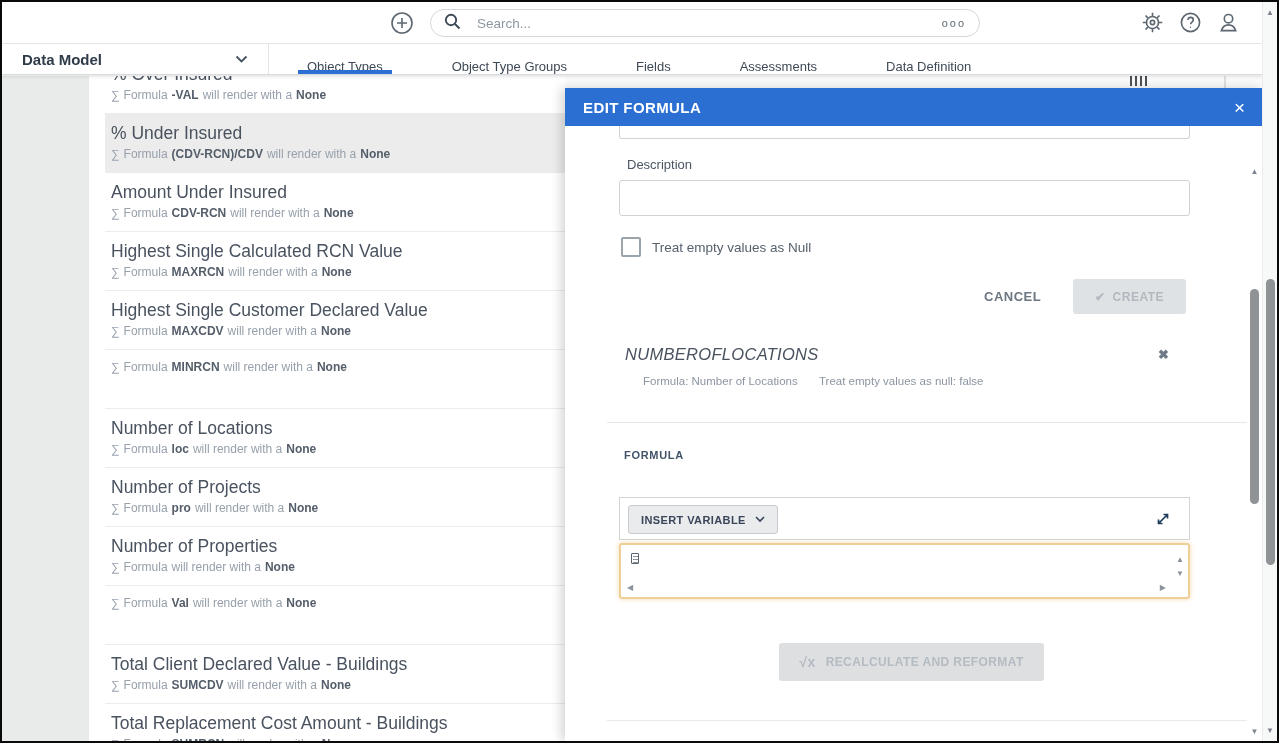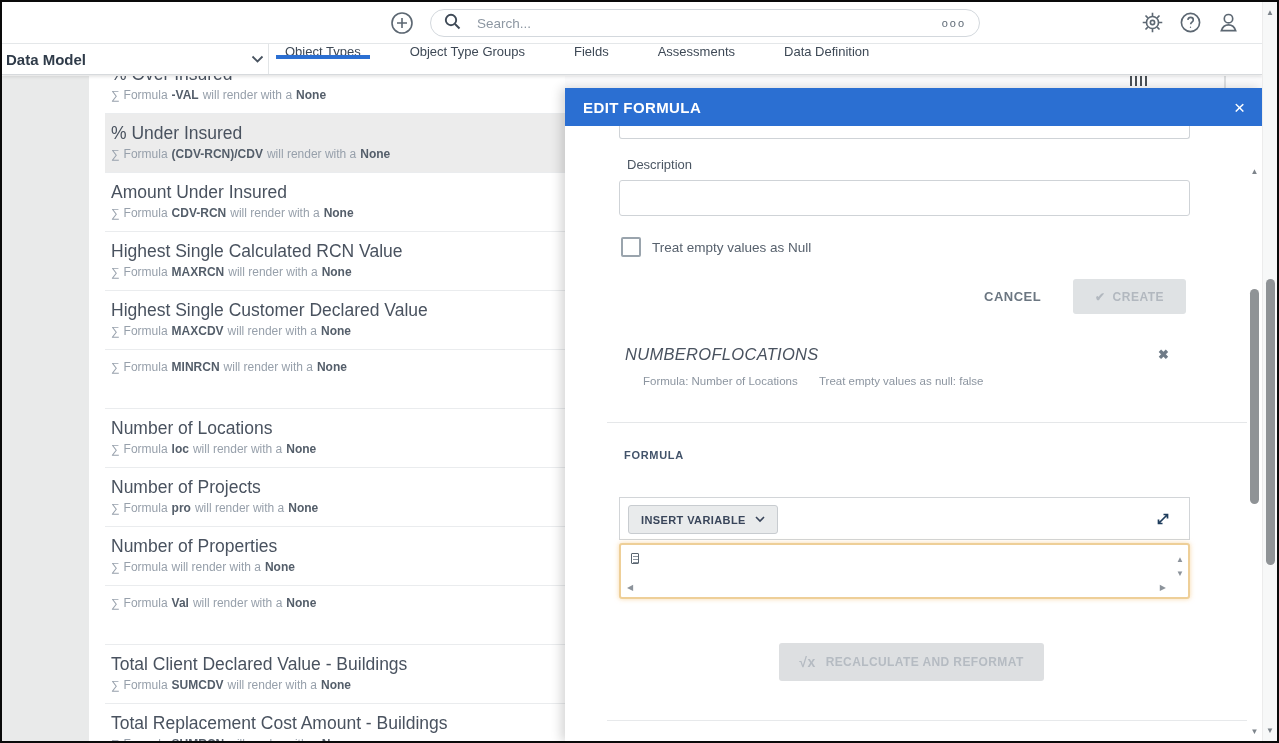--- a/index.html
+++ b/index.html
@@ -14,23 +14,23 @@
   .topbar{position:absolute;left:0;top:0;right:15px;height:42px;background:#fff;border-bottom:1px solid #e5e8ea;}
   .plus-wrap{position:absolute;left:388px;top:9px;width:24px;height:24px;cursor:pointer;}
   .search{position:absolute;left:428px;top:7px;width:550px;height:28px;border:1.5px solid #d3d8dd;border-radius:15px;display:flex;align-items:center;padding:0 13px;gap:16px;background:#fff;}
   .search input{border:none;outline:none;flex:1;font-size:13.5px;color:#3c4754;background:transparent;font-family:"Liberation Sans",sans-serif;}
   .search input::placeholder{color:#8d97a2;}
   .ooo{font-size:11px;font-weight:400;letter-spacing:2px;color:#5f6a76;cursor:pointer;margin-left:36px;}
   .tb-icons{position:absolute;right:22px;top:9px;display:flex;gap:15px;align-items:center;}
   .tb-icons .icn{width:23px;height:23px;cursor:pointer;display:block;}
   
   .navbar{position:absolute;left:0;top:42px;right:15px;height:31px;background:#fff;border-bottom:1px solid #d7dadd;box-shadow:0 2px 3px rgba(0,0,0,.10);display:flex;z-index:3;}
-  .product{width:267px;border-right:1px solid #e2e5e7;display:flex;align-items:center;justify-content:space-between;padding:0 4px;cursor:pointer;}
+  .product{width:267px;border-right:1px solid #e2e5e7;display:flex;align-items:center;justify-content:space-between;padding:0 20px;cursor:pointer;}
   .product-label{font-size:15px;font-weight:700;color:#2f3b49;}
-  .tabs{display:flex;align-items:flex-start;margin-left:14px;gap:45px;}
+  .tabs{display:flex;align-items:flex-end;margin-left:36px;gap:65px;}
   .tab{position:relative;display:flex;align-items:center;font-size:13px;color:#3e4956;padding:0 2px;cursor:pointer;white-space:nowrap;}
   .tab.active::after{content:"";position:absolute;left:-7px;right:-7px;bottom:0;height:4px;background:var(--blue);}
   
   .sidebar{position:absolute;left:0;top:74px;width:87px;bottom:0;background:#e9eaea;}
   .list-panel{position:absolute;left:87px;top:74px;width:476px;bottom:0;background:#fff;overflow:hidden;}
   #formula-rows{margin:-21px 0 0 16px;}
   .row{height:59px;border-bottom:1px solid #eaecee;padding:8px 0 0 6px;cursor:pointer;}
   .row.selected{background:#ececec;}
   .row-title{font-size:17.5px;line-height:23px;font-weight:400;color:#49525f;}
   .row-sub{display:flex;gap:4px;align-items:baseline;margin-top:2px;font-size:12px;}

